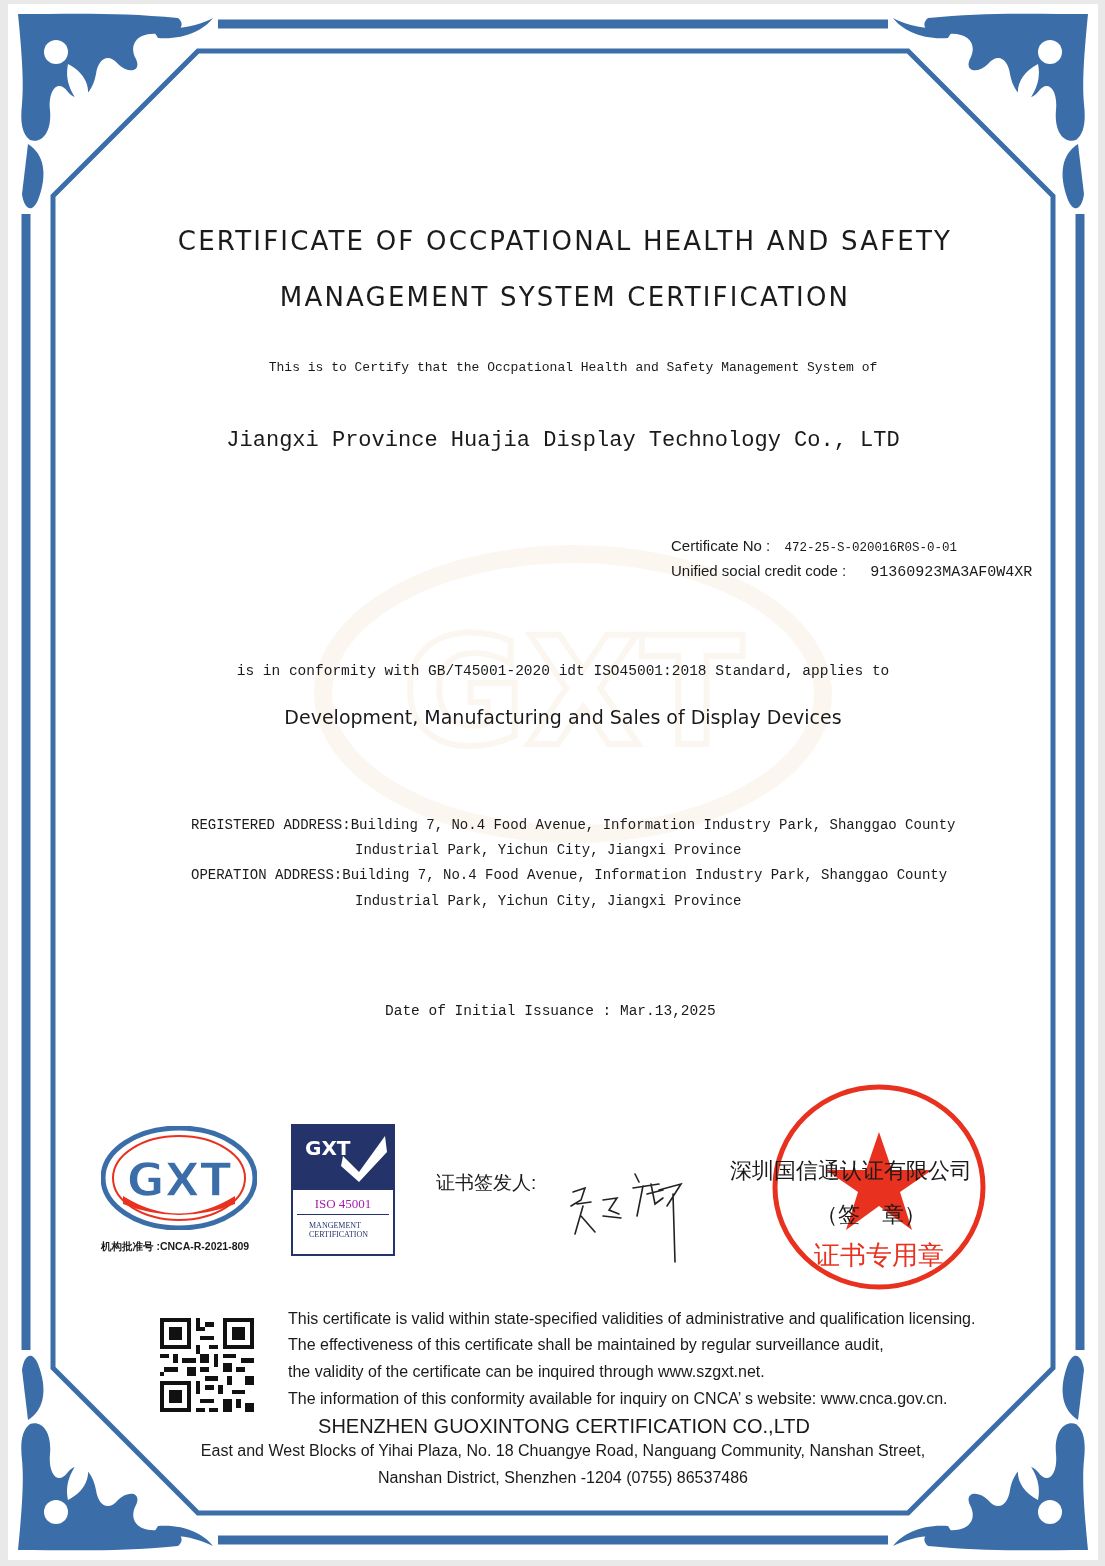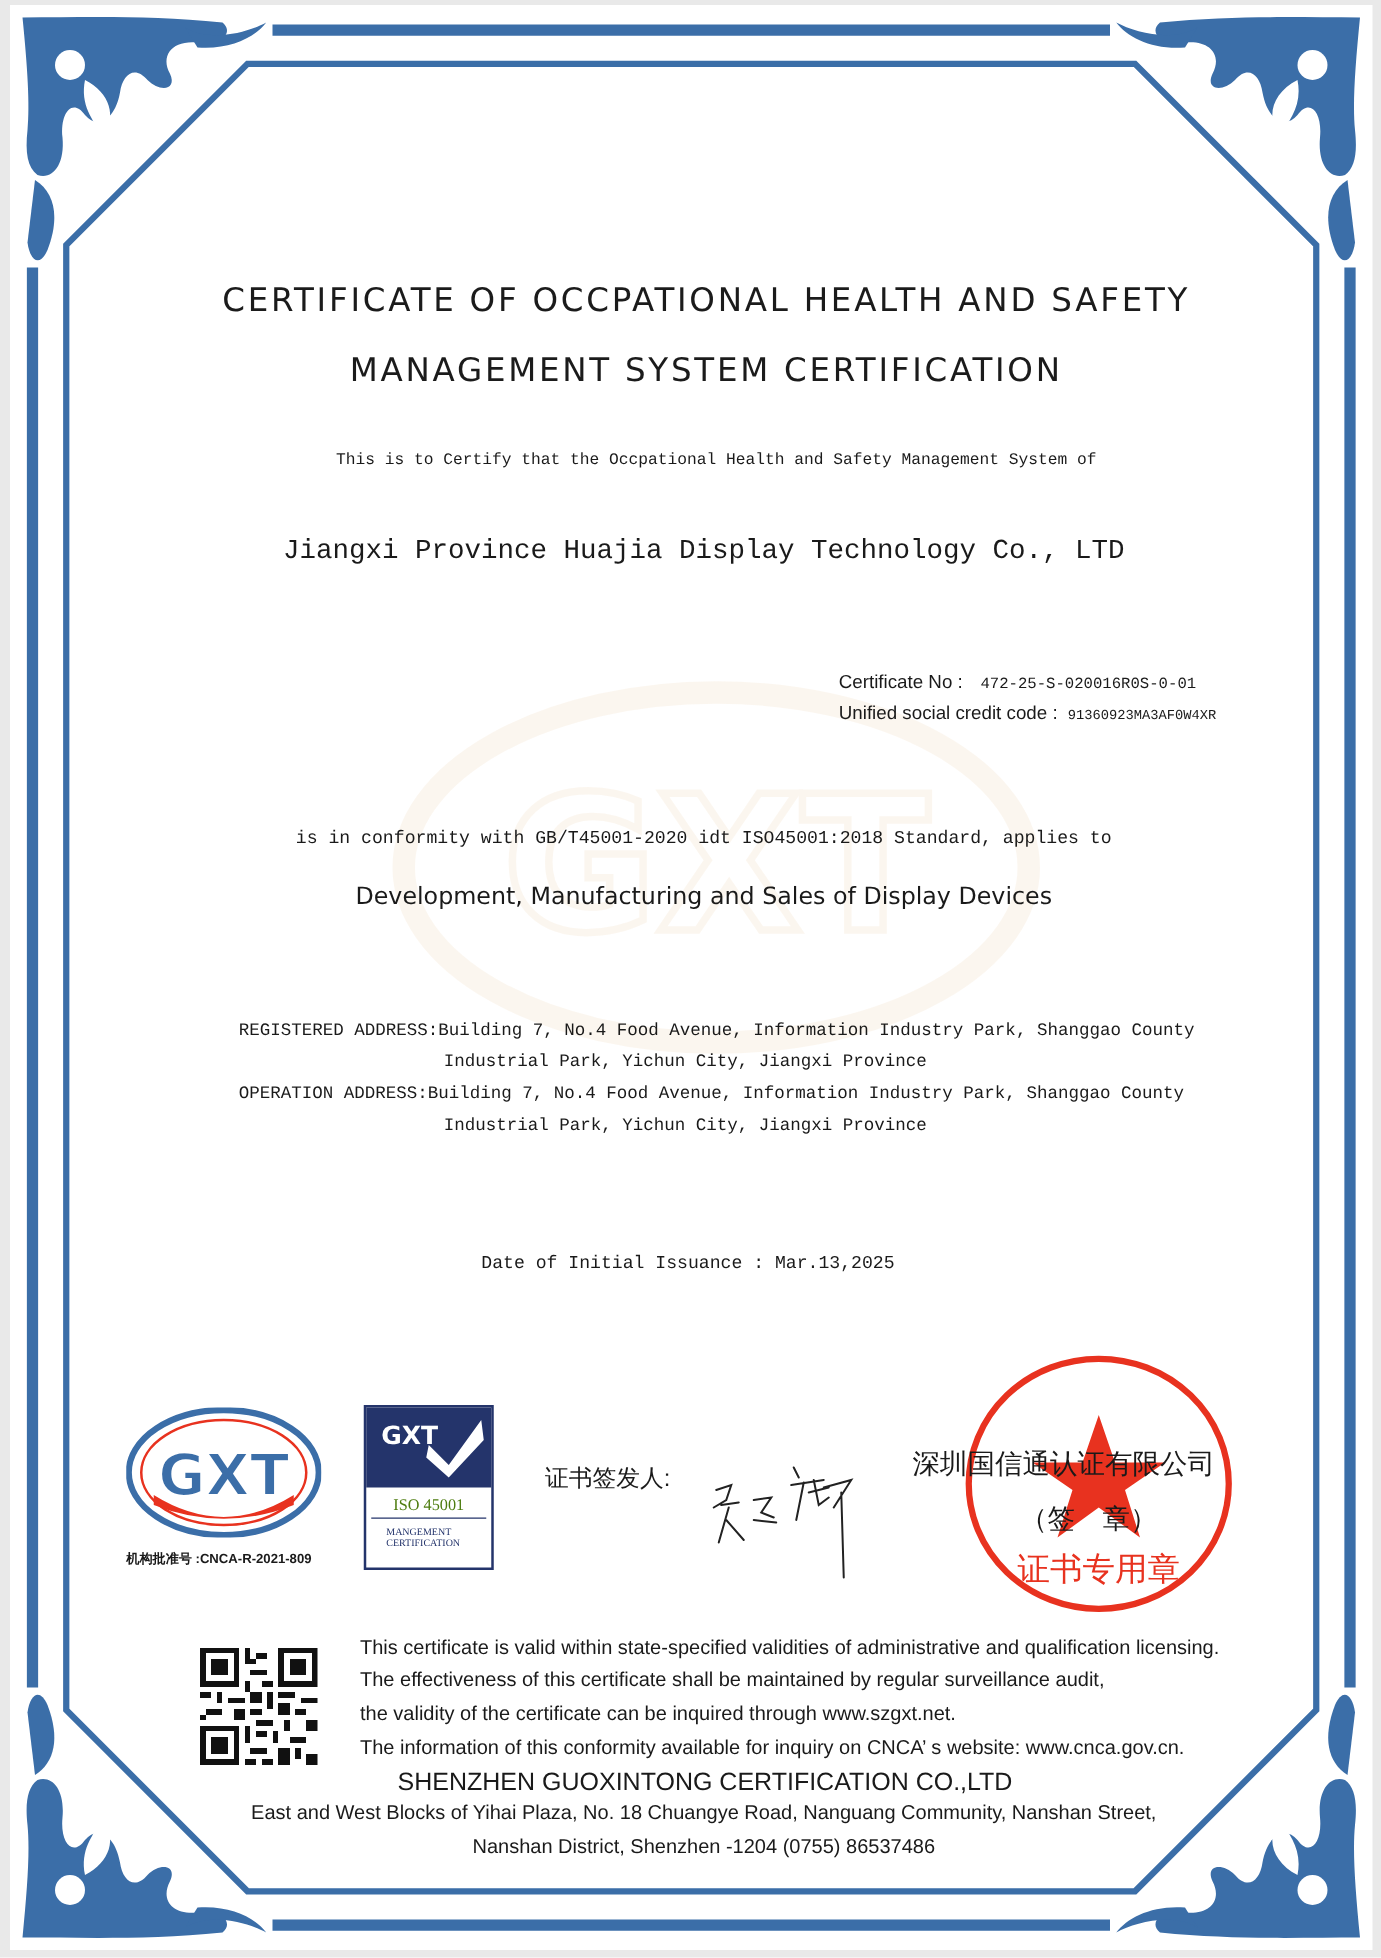--- a/index.html
+++ b/index.html
@@ -57,21 +57,21 @@
   <div class="abs mono center" style="top:356px; left:0; width:1130px; font-size:13px;">This is to Certify that the Occpational Health and Safety Management System of</div>
 
   <div class="abs mono center" style="top:424px; left:0; width:1110px; font-size:22px;">Jiangxi Province Huajia Display Technology Co., LTD</div>
 
   <div class="abs" style="top:533px; left:663px; font-size:15px;">
     <span>Certificate No :</span>
     <span class="mono" style="font-size:12.5px; margin-left:10px;">472-25-S-020016R0S-0-01</span>
   </div>
   <div class="abs" style="top:558px; left:663px; font-size:15px;">
     <span>Unified social credit code :</span>
-    <span class="mono" style="font-size:11px; margin-left:4px;text-align:center;">91360923MA3AF0W4XR</span>
+    <span class="mono" style="font-size:15px; margin-left:20px;text-align:center;">91360923MA3AF0W4XR</span>
   </div>
 
   <div class="abs mono center" style="top:659px; left:0; width:1110px; font-size:14.5px;">is in conformity with GB/T45001-2020 idt ISO45001:2018 Standard, applies to</div>
 
   <div class="abs center" style="top:702px; left:0; width:1110px; font-size:19px; font-family:'DejaVu Sans', sans-serif;">Development, Manufacturing and Sales of Display Devices</div>
 
   <div class="abs mono" style="top:813px; left:183px; font-size:14px; white-space:nowrap;">REGISTERED ADDRESS:Building 7, No.4 Food Avenue, Information Industry Park, Shanggao County</div>
   <div class="abs mono" style="top:838px; left:347px; font-size:14px; white-space:nowrap;">Industrial Park, Yichun City, Jiangxi Province</div>
   <div class="abs mono" style="top:863px; left:183px; font-size:14px; white-space:nowrap;">OPERATION ADDRESS:Building 7, No.4 Food Avenue, Information Industry Park, Shanggao County</div>
   <div class="abs mono" style="top:889px; left:347px; font-size:14px; white-space:nowrap;">Industrial Park, Yichun City, Jiangxi Province</div>
@@ -89,21 +89,21 @@
   </svg>
   <div class="abs" style="top:1236px; left:93px; font-size:10.5px; font-weight:bold; white-space:nowrap;">机构批准号 :CNCA-R-2021-809</div>
 
   <div class="abs" style="left:283px; top:1120px; width:100px; height:128px; border:2px solid #24346b; background:#fff;">
     <div style="background:#24346b; height:64px; position:relative;">
       <span class="logo-text" style="position:absolute; left:12px; top:10px; color:#fff; font-size:20px;">GXT</span>
       <svg style="position:absolute; left:44px; top:6px;" width="54" height="54" viewBox="0 0 54 54">
         <path d="M6 24 L22 40 L48 4 L50 20 L22 50 L4 34 Z" fill="#ffffff"></path>
       </svg>
     </div>
-    <div class="serif" style="text-align:center; font-size:13px; color:#4d7c0f; margin-top:6px; border-bottom:1px solid #24346b; margin-left:4px; margin-right:4px; padding-bottom:2px;">ISO 45001</div>
+    <div class="serif" style="text-align:center; font-size:13px; color:#a21caf; margin-top:6px; border-bottom:1px solid #24346b; margin-left:4px; margin-right:4px; padding-bottom:2px;">ISO 45001</div>
     <div class="serif" style="font-size:8px; color:#24346b; margin:6px 0 0 16px;">MANGEMENT</div>
     <div class="serif" style="font-size:8px; color:#24346b; margin-left:16px;">CERTIFICATION</div>
   </div>
 
   <div class="abs" style="top:1166px; left:428px; font-size:19px;">证书签发人:</div>
   <svg class="abs" style="left:555px; top:1150px;" width="130" height="110" viewBox="0 0 130 110">
     <g fill="none" stroke="#222" stroke-width="1.6" stroke-linecap="round">
       <path d="M10 38 L22 34 L18 46 L8 52 M14 50 L28 48 M20 52 L12 80 M18 62 L32 78"></path>
       <path d="M40 46 L54 44 L46 56 L56 60 M40 62 L58 64"></path>
       <path d="M72 20 L76 28 M70 34 L96 30 M80 32 L74 62 M84 40 L100 36 M88 30 L92 50 L100 44 M96 36 L118 30 L104 52 M110 40 L112 108"></path>

